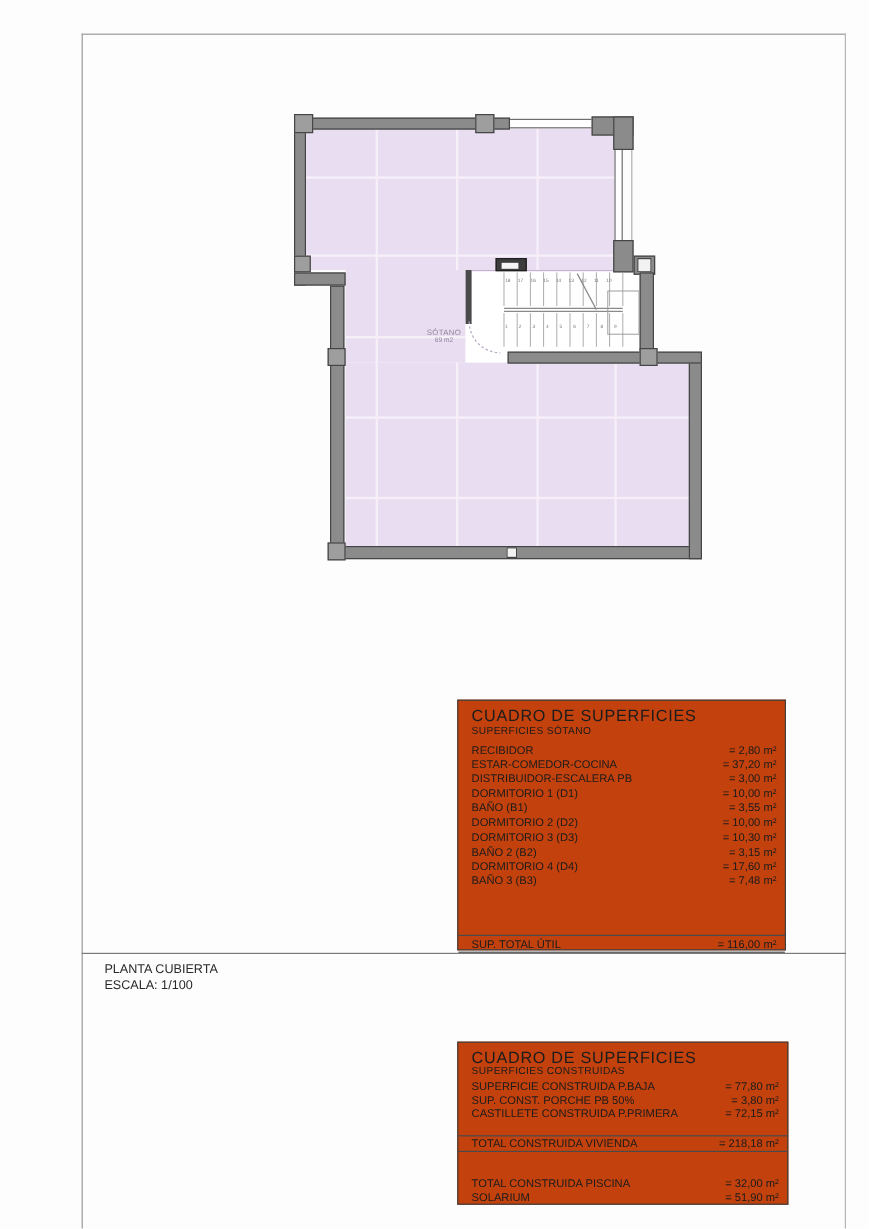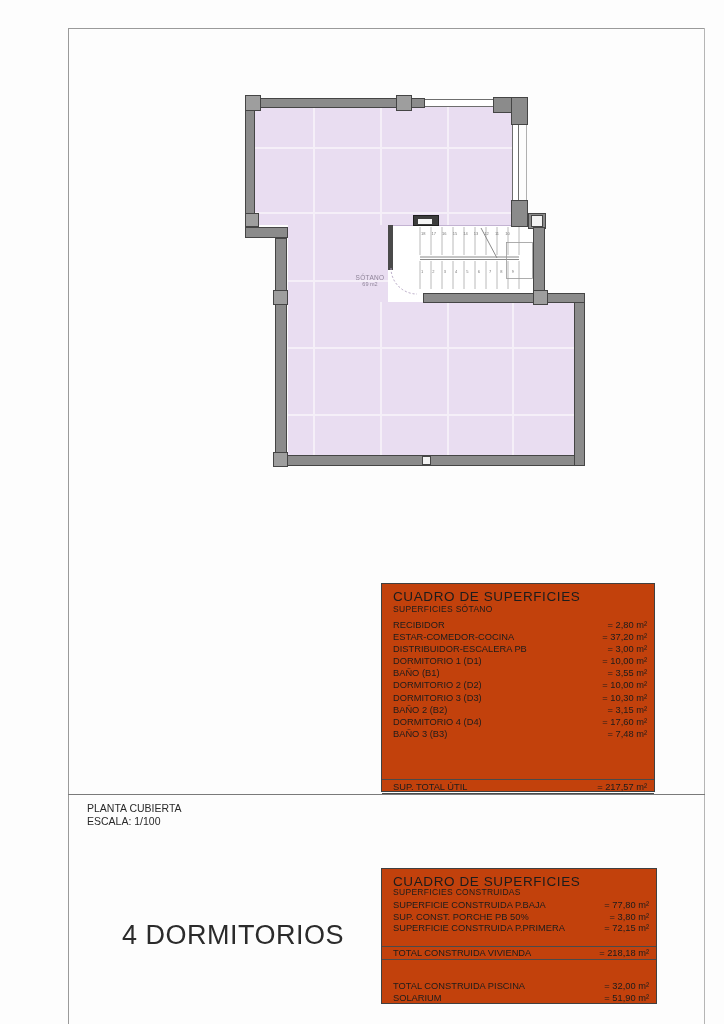--- a/index.html
+++ b/index.html
@@ -190,46 +190,45 @@
         <span>DORMITORIO 4 (D4)</span>
         <span class="val">= 17,60 m²</span>
       </div>
         <div class="trow">
         <span>BAÑO 3 (B3)</span>
         <span class="val">= 7,48 m²</span>
       </div>
       </div>
     <div class="t-total" style="top:195px;height:13px;">
       <span>SUP. TOTAL ÚTIL</span>
-      <span>= 217,57 m²</span>
+      <span>= 116,00 m²</span>
     </div>
   </div>
 
   <div class="abs caption" style="left:87px;top:802px;">
     <div>PLANTA CUBIERTA</div>
     <div>ESCALA: 1/100</div>
   </div>
 
-  <div class="abs bedrooms" style="left:122px;top:920px;">4 DORMITORIOS</div>
 
   <div class="abs stable t2" style="left:381px;top:868px;width:276px;height:136px;">
     <div class="t-title">CUADRO DE SUPERFICIES</div>
     <div class="t-sub" style="top:18px;">SUPERFICIES CONSTRUIDAS</div>
     <div class="t-rows" style="top:31px;">
 
     <div class="trow">
         <span>SUPERFICIE CONSTRUIDA P.BAJA</span>
         <span class="val">= 77,80 m²</span>
       </div>
         <div class="trow">
         <span>SUP. CONST. PORCHE PB 50%</span>
         <span class="val">= 3,80 m²</span>
       </div>
         <div class="trow">
-        <span>SUPERFICIE CONSTRUIDA P.PRIMERA</span>
+        <span>CASTILLETE CONSTRUIDA P.PRIMERA</span>
         <span class="val">= 72,15 m²</span>
       </div>
       </div>
     <div class="t-total" style="top:77px;height:12px;">
       <span>TOTAL CONSTRUIDA VIVIENDA</span>
       <span>= 218,18 m²</span>
     </div>
     <div class="t-rows" style="top:112px;">
 
     <div class="trow">

